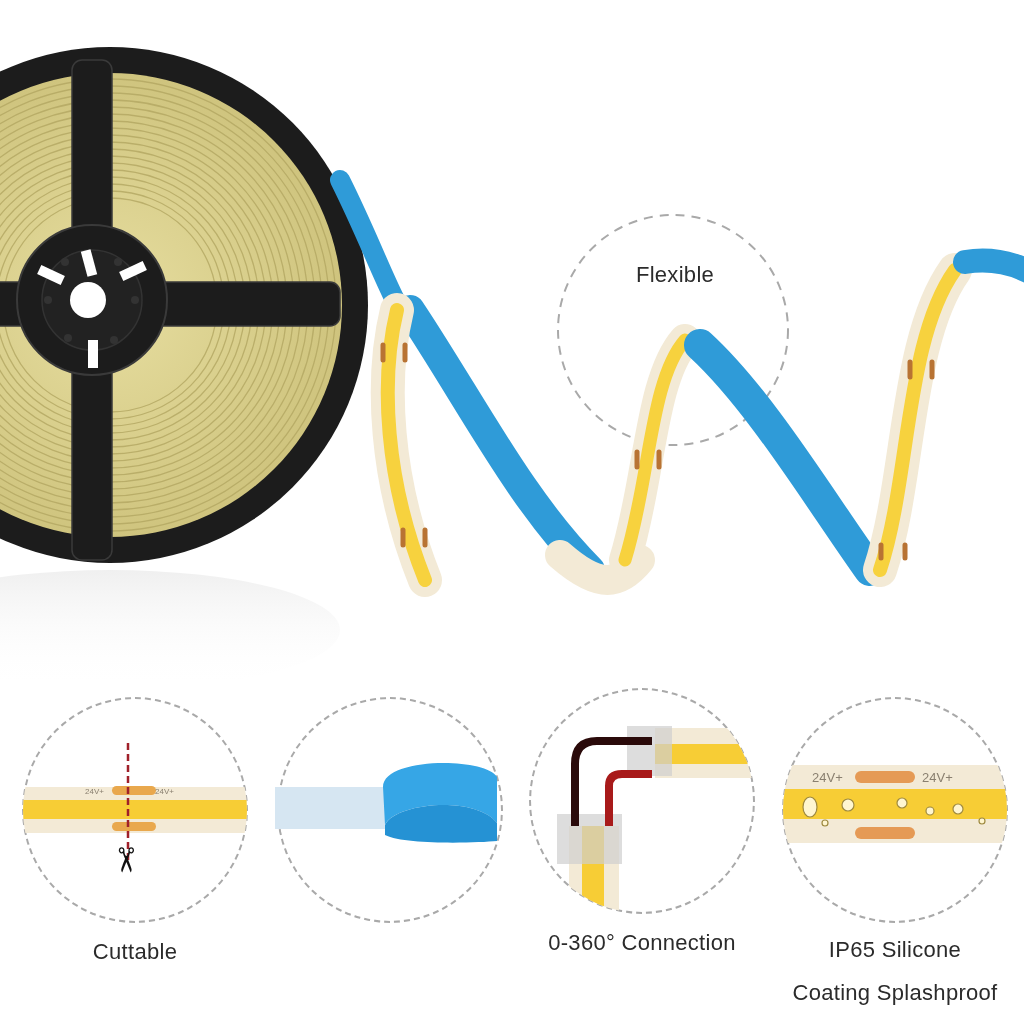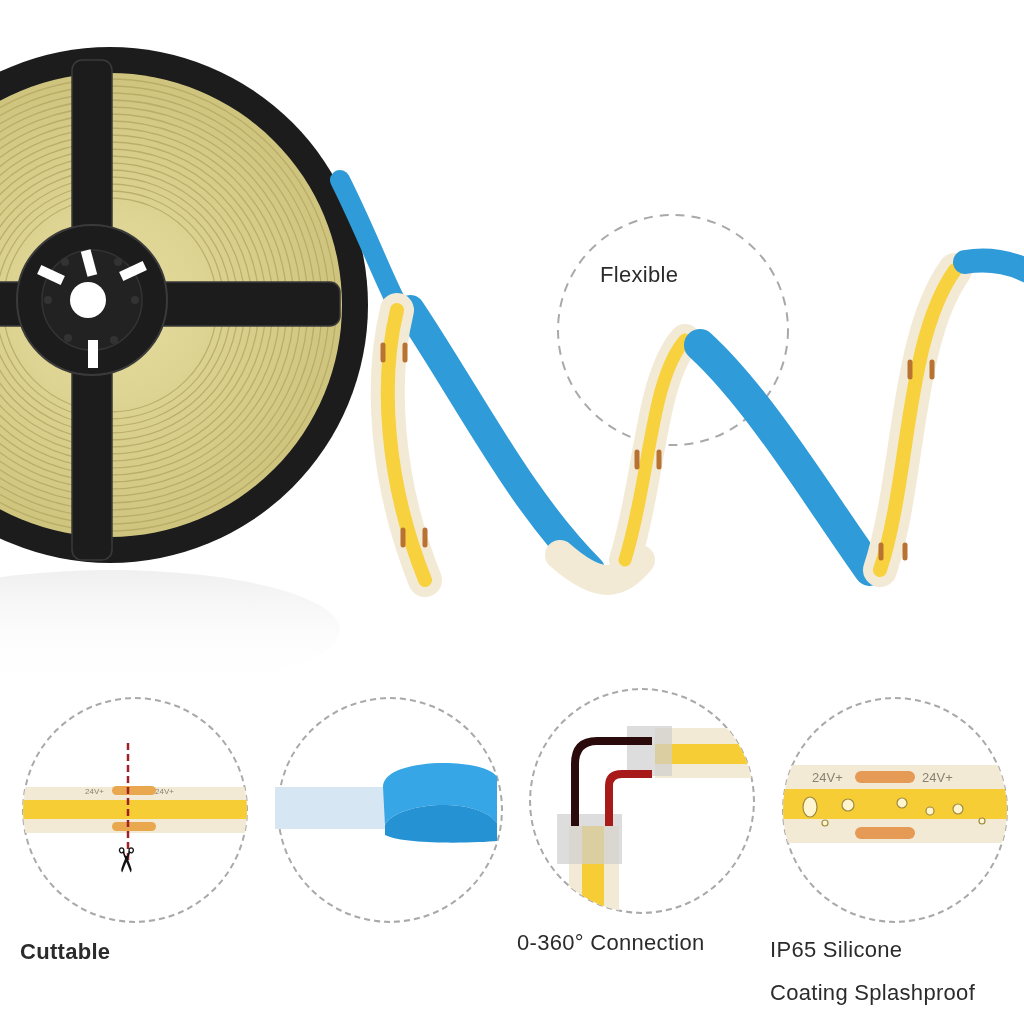--- a/index.html
+++ b/index.html
@@ -1,18 +1,18 @@
 <!DOCTYPE html>
 <html><head>
 <meta charset="utf-8">
 <style>
   html, body { margin:0; padding:0; background:#ffffff; }
   body { width:1024px; height:1024px; position:relative; overflow:hidden; font-family:"Liberation Sans", sans-serif; }
   .abs { position:absolute; }
-  .caption { position:absolute; color:#2b2b2b; font-size:22px; text-align:left; letter-spacing:0.3px; white-space:nowrap; }
+  .caption { position:absolute; color:#2b2b2b; font-size:22px; text-align:center; letter-spacing:0.3px; white-space:nowrap; }
   .dashed { position:absolute; border:2px dashed #a9a9a9; border-radius:50%; box-sizing:border-box; }
   svg { display:block; }
 </style>
 </head>
 <body>
 
 <div class="abs" style="left:0;top:0;width:1024px;height:680px;">
   <svg width="1024" height="680" viewBox="0 0 1024 680">
     <defs>
       <radialGradient id="coilGrad" cx="0.5" cy="0.5" r="0.5">
@@ -133,21 +133,21 @@
       <rect x="0" y="92" width="230" height="46" fill="#f3ead6"></rect>
       <rect x="0" y="105" width="230" height="19" fill="#f7cd35"></rect>
       <rect x="92" y="91" width="44" height="9" rx="4.5" fill="#e9a84d"></rect>
       <rect x="92" y="127" width="44" height="9" rx="4.5" fill="#e9a84d"></rect>
       <text x="65" y="99" font-size="8" fill="#8a8070" font-family="Liberation Sans, sans-serif">24V+</text>
       <text x="135" y="99" font-size="8" fill="#8a8070" font-family="Liberation Sans, sans-serif">24V+</text>
     </g>
     <line x1="108" y1="48" x2="108" y2="165" stroke="#a0202a" stroke-width="2.5" stroke-dasharray="7 4"></line>
   </svg>
   <div class="abs" style="left:92px;top:148px;font-size:34px;line-height:1;color:#111;transform:rotate(90deg);">✂</div>
-  <div class="caption" style="left:0;top:244px;width:230px;font-weight:bold;">Cuttable</div>
+  <div class="caption" style="left:0;top:244px;width:230px;">Cuttable</div>
 </div>
 
 <div class="abs" style="left:275px;top:695px;width:230px;height:300px;">
   <div class="dashed" style="left:2px;top:2px;width:226px;height:226px;"></div>
   <svg class="abs" style="left:0;top:0" width="230" height="230">
     <rect x="0" y="92" width="110" height="42" fill="#d6e6f2"></rect>
     <path d="M 108 92 C 108 62, 210 62, 222 82 L 222 128 C 200 100, 120 108, 110 130 Z" fill="#36a6e6"></path>
     <path d="M 110 130 C 120 108, 200 100, 222 128 L 222 146 C 200 148, 130 150, 110 140 Z" fill="#2592d4"></path>
   </svg>
 </div>

